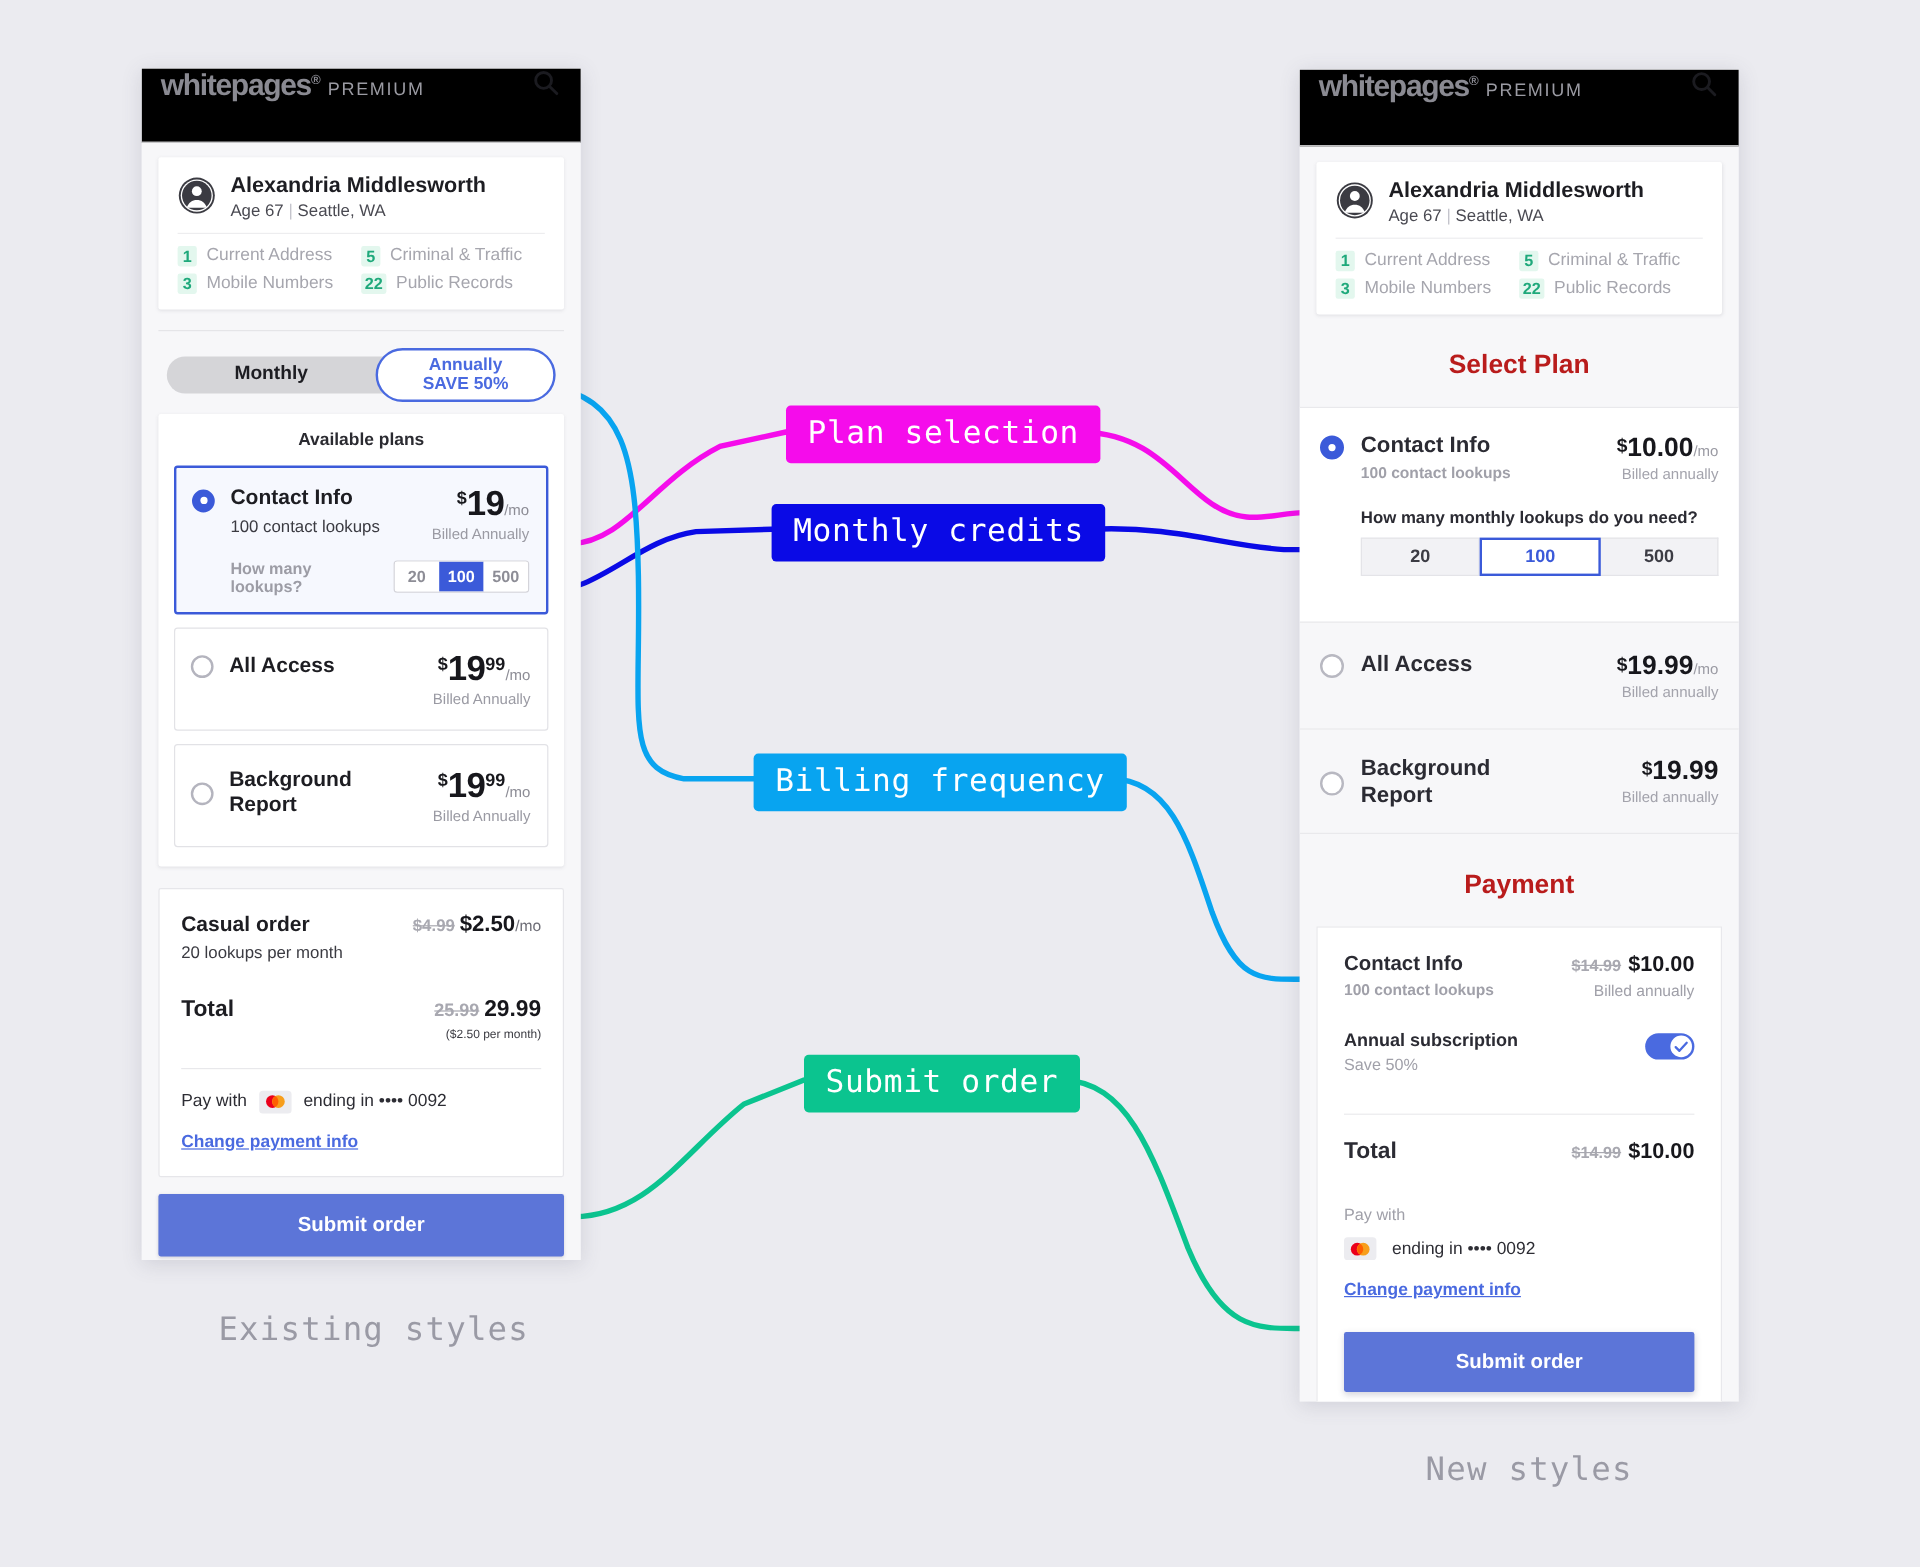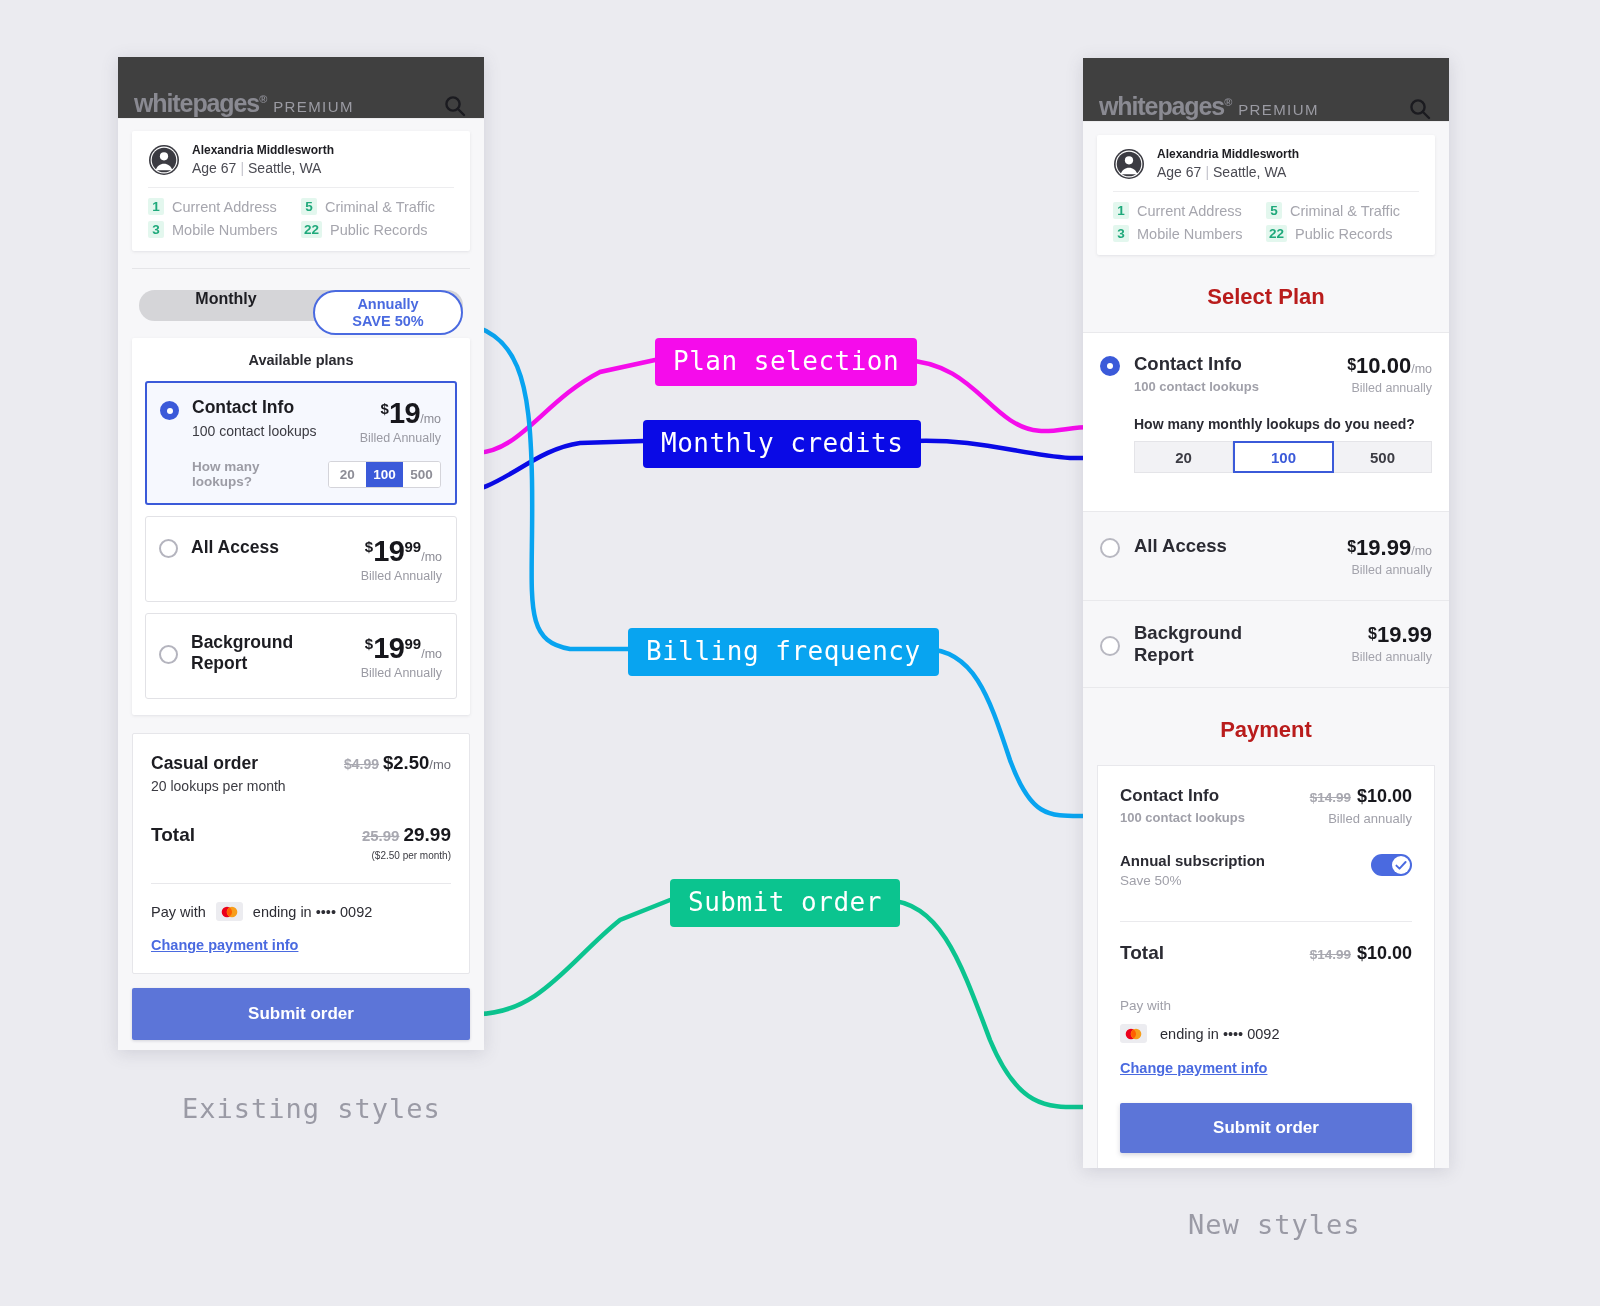--- a/index.html
+++ b/index.html
@@ -48,24 +48,24 @@
     position: absolute;
     background: #f7f7f9;
     box-shadow: 0 3px 16px rgba(80,80,100,0.17);
     z-index: 4;
     overflow: hidden;
   }
   #phone-left  { left: 118px; top: 57px;  width: 366px; height: 993px; }
   #phone-right { left: 1083px; top: 58px; width: 366px; height: 1110px; }
 
   .phone-header {
-    background: #404040;
+    background: #000000;
     height: 62px;
     display: flex;
-    align-items: flex-end;
+    align-items: flex-start;
     justify-content: space-between;
     padding: 0 17px 0 16px;
     border-bottom: 1px solid #ececee;
   }
   #phone-right .phone-header { height: 64px; }
 
   .logo-wrap { display: flex; align-items: baseline; gap: 7px; }
   .logo-main {
     font-size: 25px;
     font-weight: bold;
@@ -84,21 +84,21 @@
   .person-card {
     background: #fff;
     margin: 12px 14px 0;
     border-radius: 2px;
     box-shadow: 0 1px 3px rgba(90,90,110,0.13);
     padding: 13px 16px 13px;
   }
   #phone-right .person-card { margin-top: 13px; }
   .person-row { display: flex; align-items: center; gap: 12px; }
   .avatar { width: 32px; height: 32px; flex: 0 0 32px; }
-  .person-name { font-size: 12px; font-weight: bold; color: #1d1d22; line-height: 1.15; }
+  .person-name { font-size: 18px; font-weight: bold; color: #1d1d22; line-height: 1.15; }
   .person-meta { font-size: 14px; color: #4a4a52; margin-top: 2px; }
   .person-meta .sep { color: #c4c4cc; margin: 0 4px; }
   .card-div { height: 1px; background: #ededef; margin: 11px 0 10px; }
   .stats { display: grid; grid-template-columns: 1fr 1fr; row-gap: 6px; }
   .stat { display: flex; align-items: center; gap: 8px; font-size: 14.5px; color: #a6a6ae; }
   .stat b {
     background: #e3f7ee;
     color: #1fa97b;
     font-size: 13.5px;
     font-weight: bold;
@@ -110,20 +110,21 @@
 
   
   .seg-wrap { padding: 21px 21px 0; }
   .seg-top-div { height: 1px; background: #e5e5e8; margin: 17px 14px 0; }
   .segmented {
     position: relative;
     background: #d5d5d8;
     border-radius: 26px;
     height: 31px;
     display: flex;
+    align-items: center;
   }
   .seg-monthly {
     flex: 1;
     text-align: center;
     font-size: 16px;
     font-weight: bold;
     color: #1d1d22;
   }
   .seg-annual {
     width: 150px;

